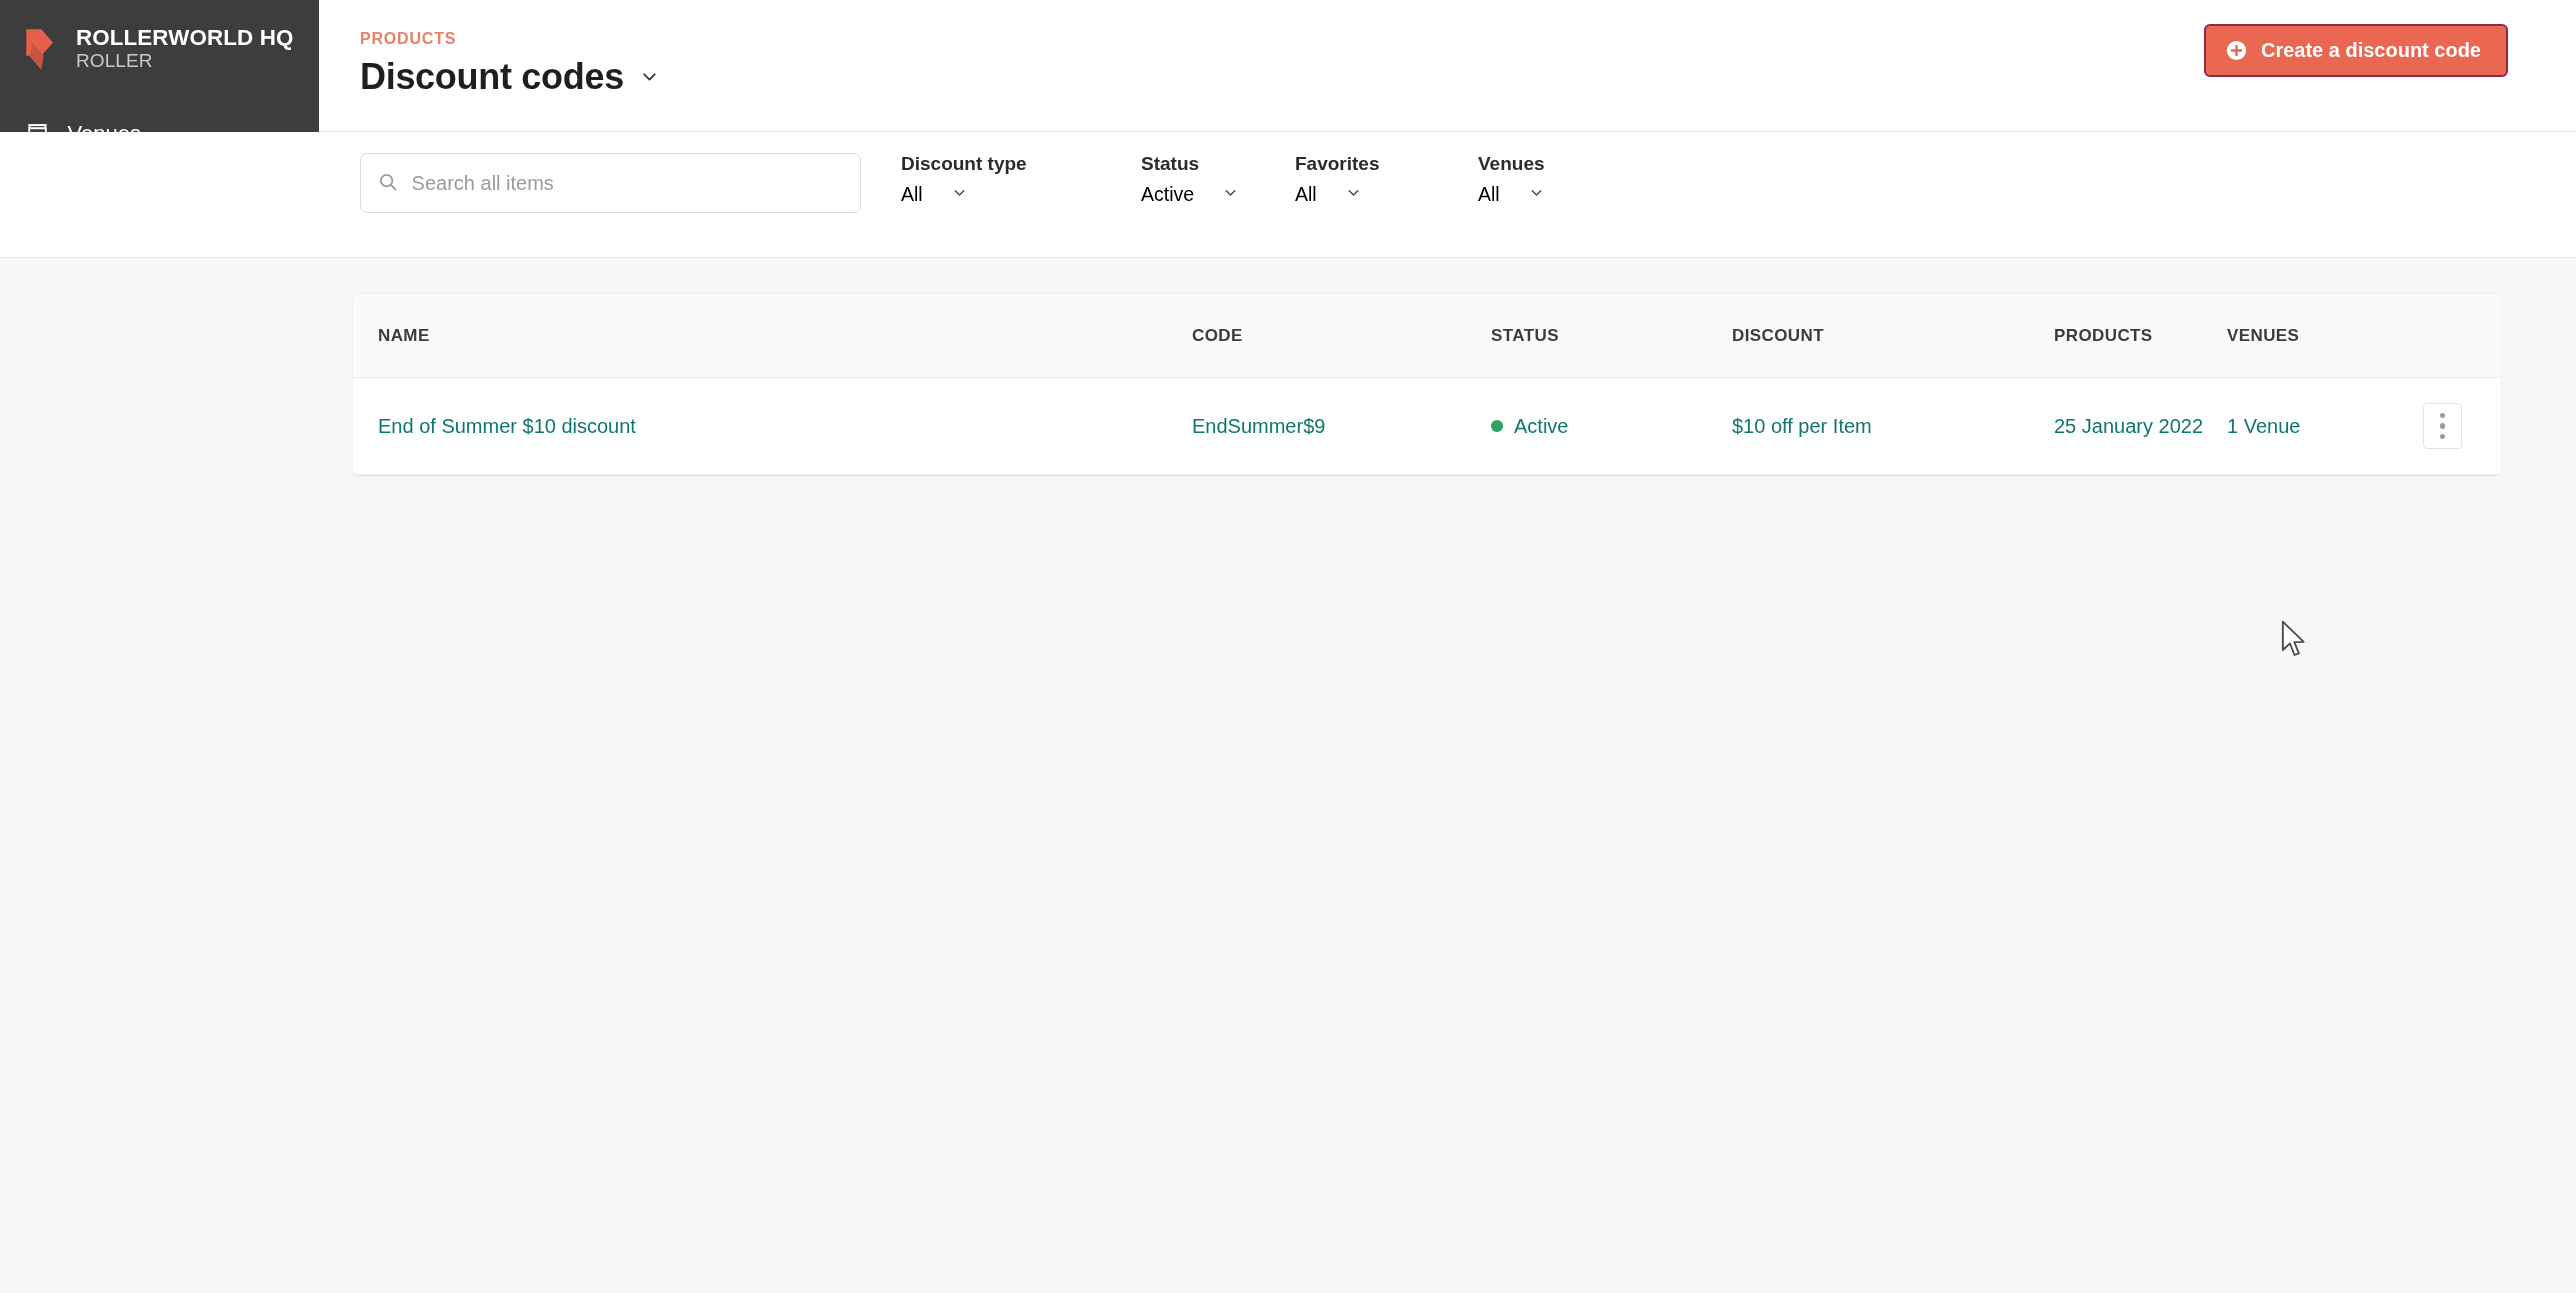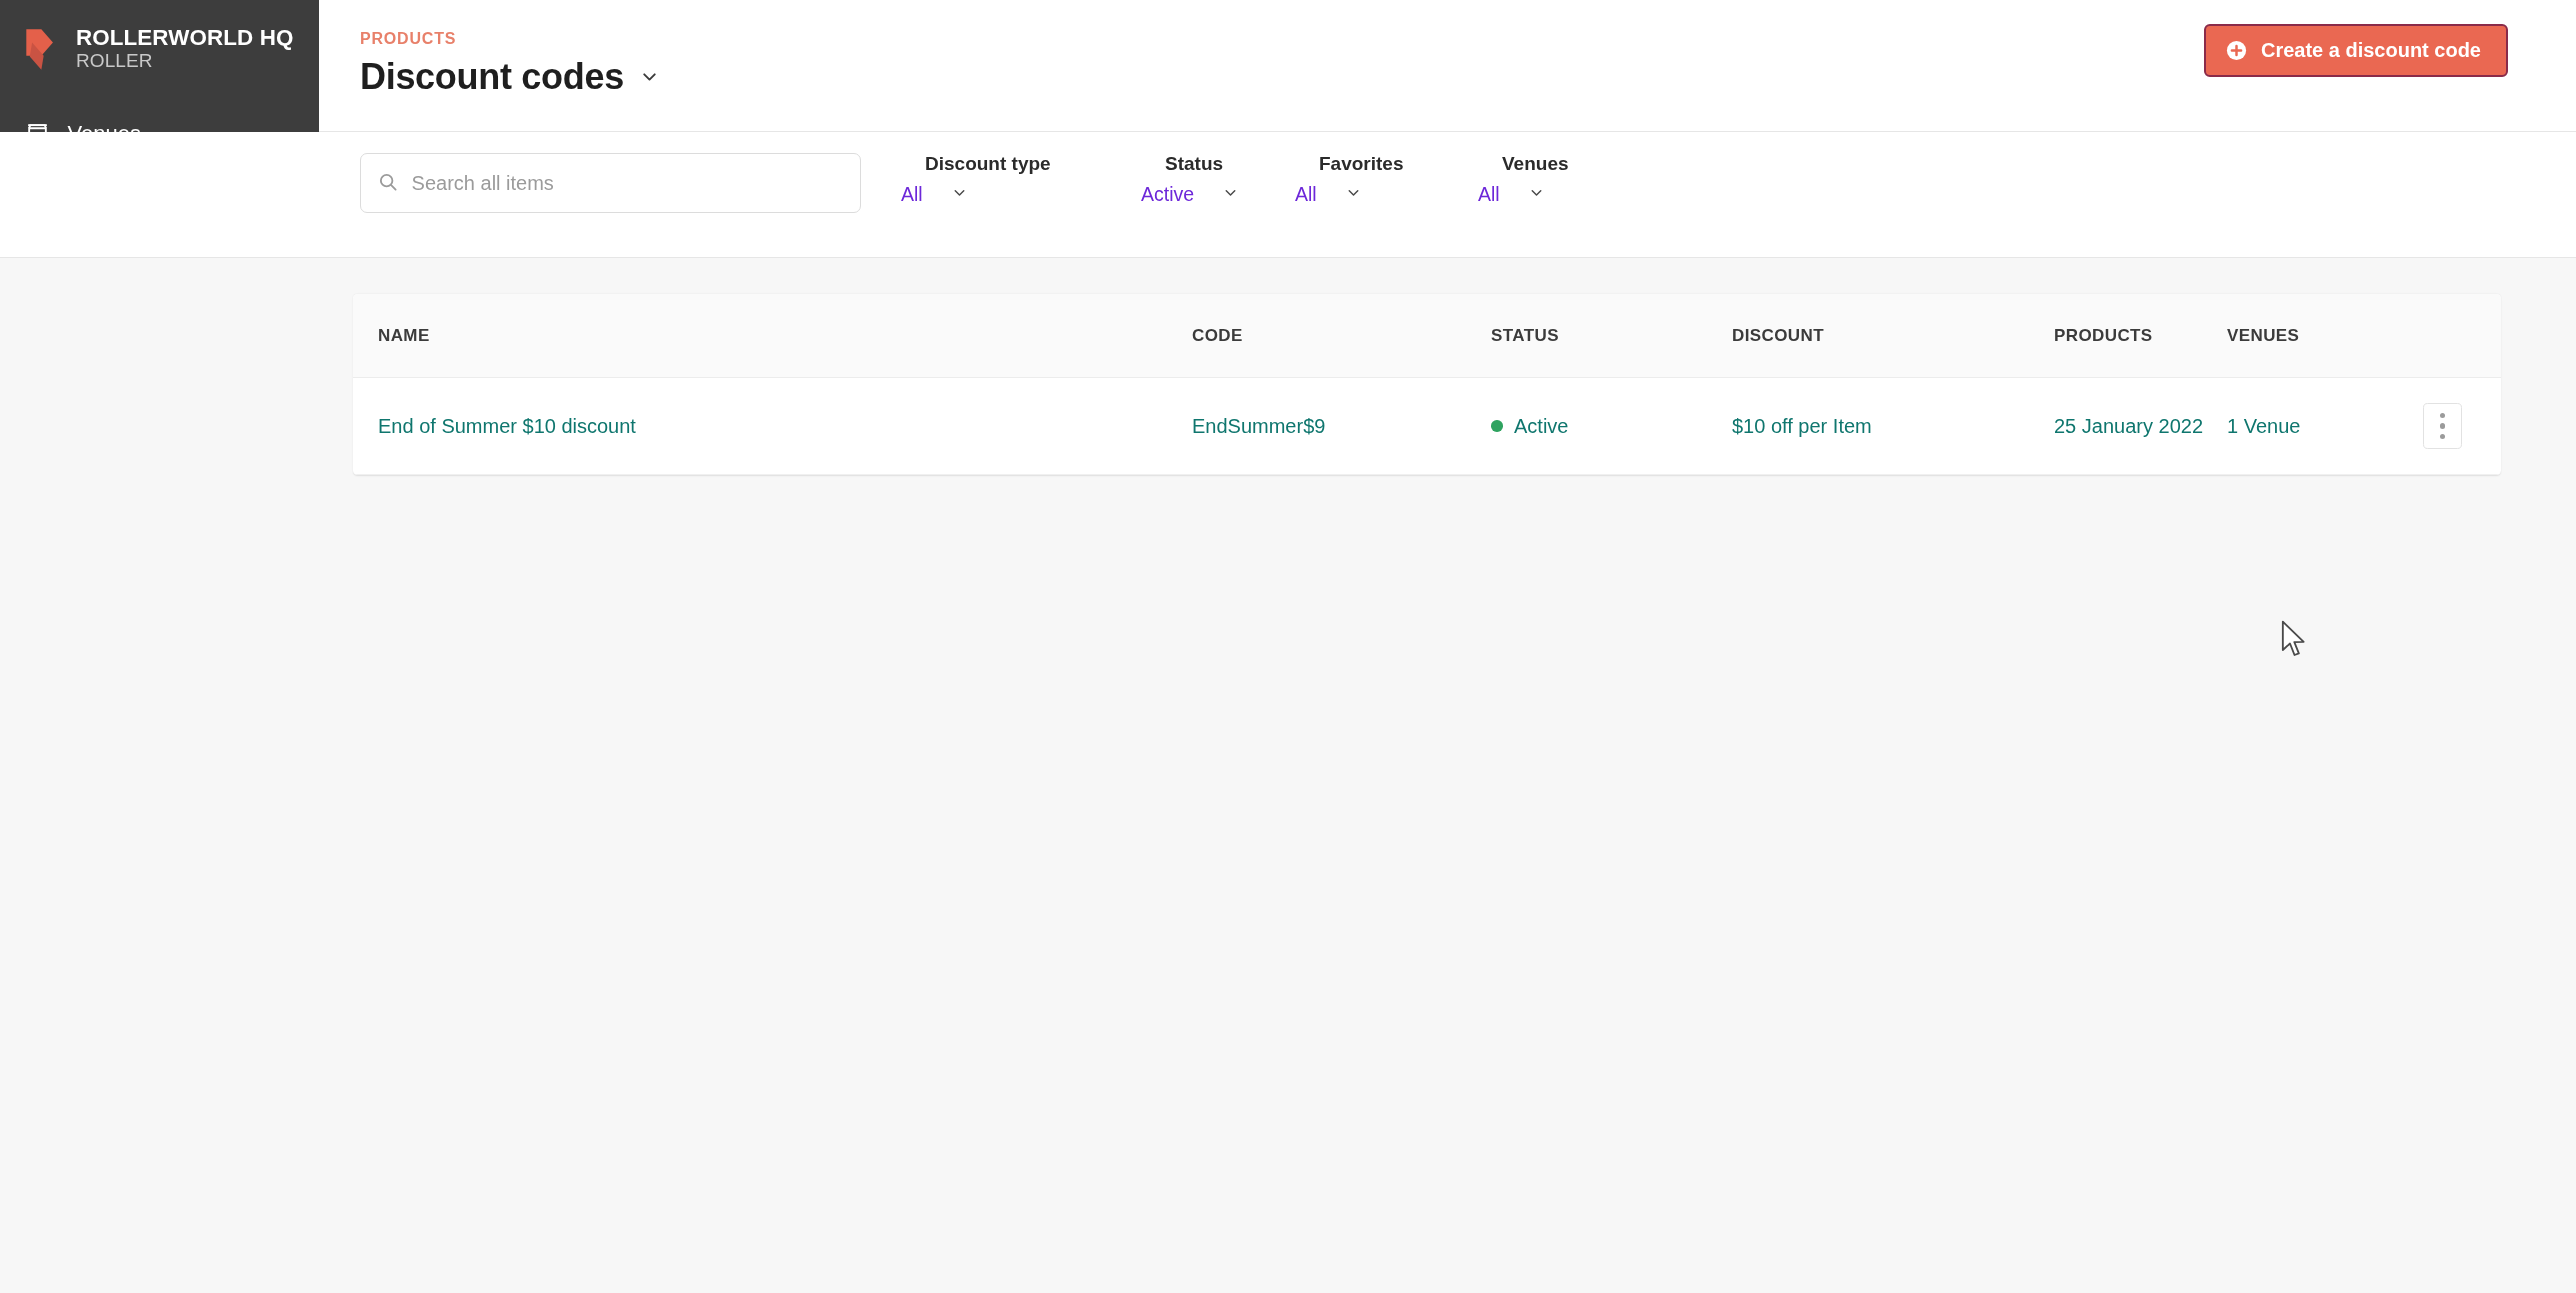--- a/index.html
+++ b/index.html
@@ -154,23 +154,23 @@
   }
   .search-box input {
     border: none; outline: none; flex: 1;
     font-family: "Liberation Sans", sans-serif;
     font-size: 20px; color: #3b3b3b; background: transparent;
   }
   .search-box input::placeholder { color: #9b9b9b; }
 
   .filters { display: flex; align-items: flex-start; margin-left: 40px; }
   .filter { display: flex; flex-direction: column; gap: 8px; }
-  .filter-label { font-size: 19px; font-weight: bold; color: #2b2b2b; margin-left: 24px; }
+  .filter-label { font-size: 19px; font-weight: bold; color: #2b2b2b; }
   .filter-value {
-    font-size: 19.5px; color: #6d28d9;
+    font-size: 19.5px; color: #000000;
     display: flex; align-items: center; gap: 28px; cursor: pointer; text-align: right;
   }
   .f-w1 { width: 240px; }
   .f-w2 { width: 154px; }
   .f-w3 { width: 183px; }
   .f-w4 { width: 183px; }
 
   
   .content {
     flex: 1;

